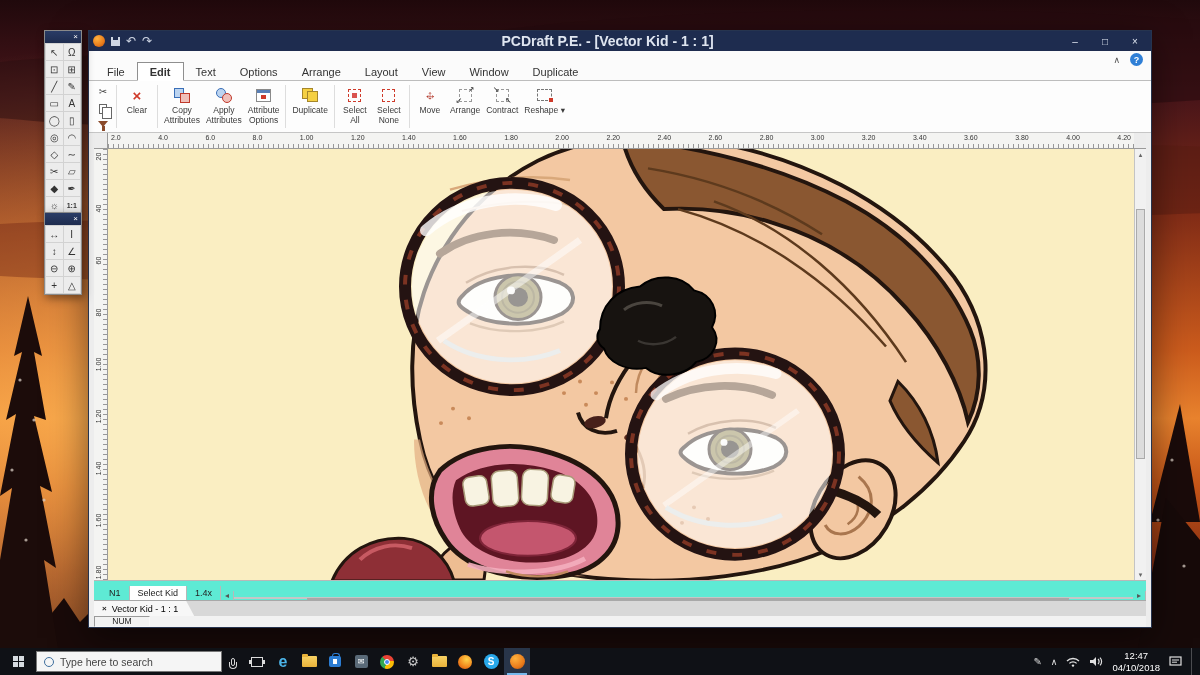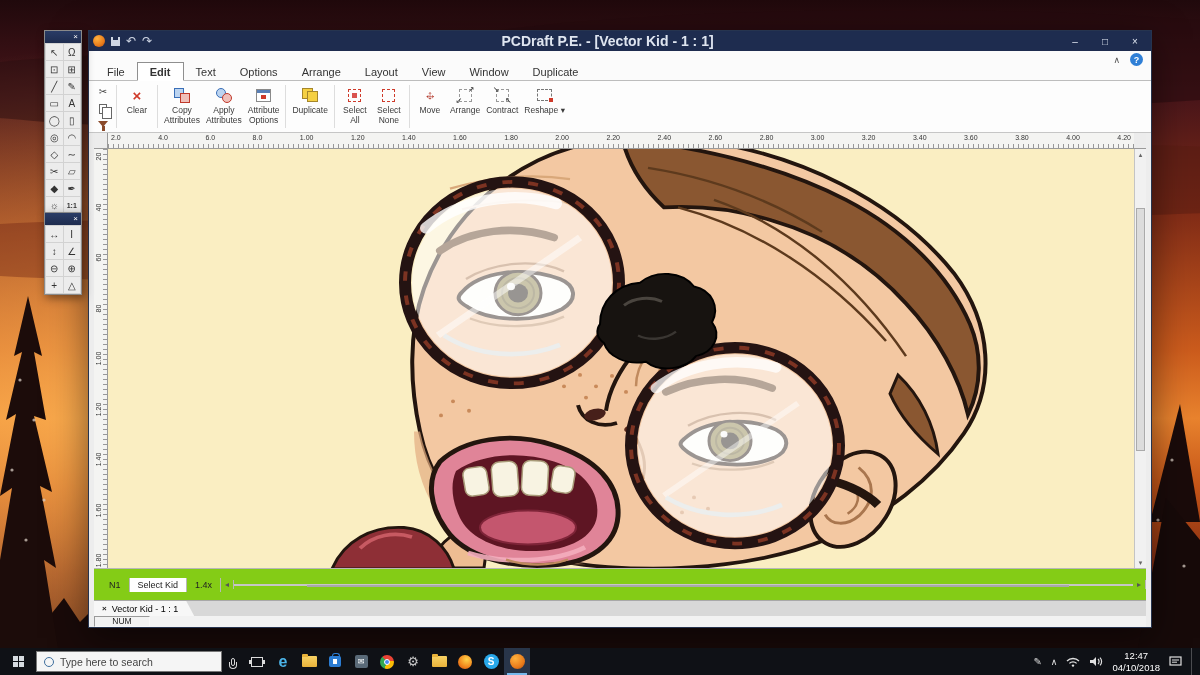--- a/index.html
+++ b/index.html
@@ -130,21 +130,21 @@
                    background:repeating-linear-gradient(180deg, #999 0 1px, transparent 1px 5px); }
   .vlabels { position:absolute; inset:0 4px 0 0; display:flex; flex-direction:column; justify-content:space-between; align-items:center; padding:4px 0; }
   .vlabels span { transform:rotate(-90deg); font-size:7px; color:#333; white-space:nowrap; }
   .canvas { position:relative; background:#faeec2; overflow:hidden; }
   .art { position:absolute; inset:0; width:100%; height:100%; }
   .vscroll { position:relative; background:#f1f1f1; border-left:1px solid #c4c4c4; }
   .vs-arrow { position:absolute; left:0; right:0; height:11px; display:flex; align-items:center; justify-content:center; font-size:7px; color:#666; }
   .vs-up { top:0; } .vs-down { bottom:0; }
   .vs-thumb { position:absolute; left:1px; right:1px; top:14%; height:58%; background:#dcdcdc; border:1px solid #aaa; }
 
-  .pagebar { height:32px; margin:0 5px; background:#84cc16; border-top:1px solid #b8b8b8; display:flex; align-items:center; font-size:9px; color:#222; flex:none; }
+  .pagebar { height:20px; margin:0 5px; background:#5eead4; border-top:1px solid #b8b8b8; display:flex; align-items:flex-end; font-size:9px; color:#222; flex:none; }
   .pb-split { width:7px; border-right:1px solid #b8b8b8; }
   .pb-cell { padding:2px 8px; border-right:1px solid #b8b8b8; white-space:nowrap; }
   .pb-tab { background:#fff; }
   .pb-arrow { width:13px; display:flex; align-items:center; justify-content:center; color:#555; border-right:1px solid #b8b8b8; font-size:8px; }
   .pb-track { flex:1; background:#f3f3f3; border:1px solid #c6c6c6; margin:1px 0; position:relative; }
   .pb-thumb { position:absolute; top:0; bottom:0; left:8%; width:85%; background:#dcdcdc; border:1px solid #a8a8a8; }
 
   .doctabs { height:16px; margin:0 5px; background:#d8d8d8; border-top:1px solid #a8a8a8; display:flex; align-items:stretch; font-size:9px; flex:none; }
   .dtab { display:flex; align-items:center; gap:5px; padding:0 16px 0 8px; background:#f7f7f7;
           clip-path:polygon(0 0, calc(100% - 8px) 0, 100% 100%, 0 100%); }

